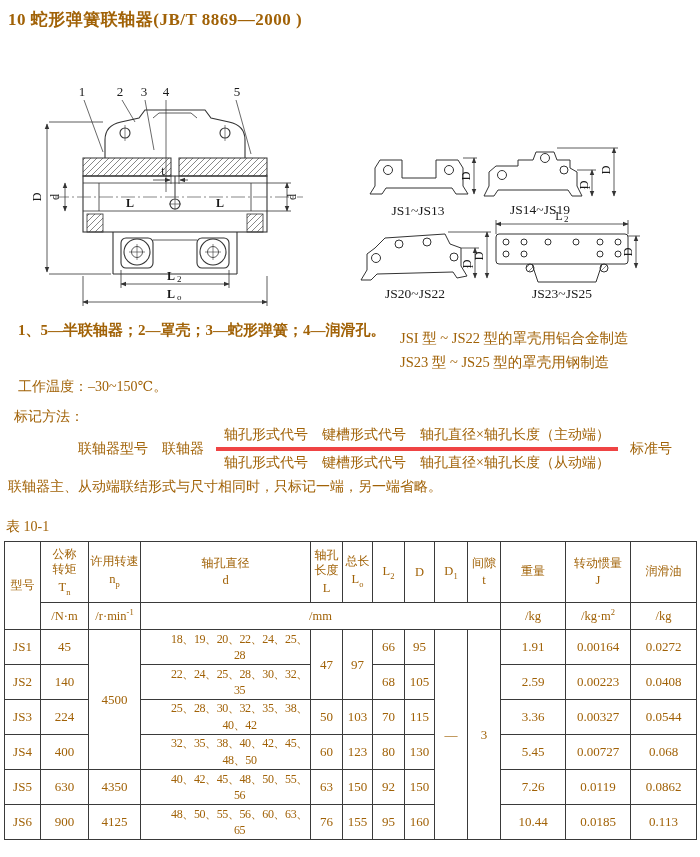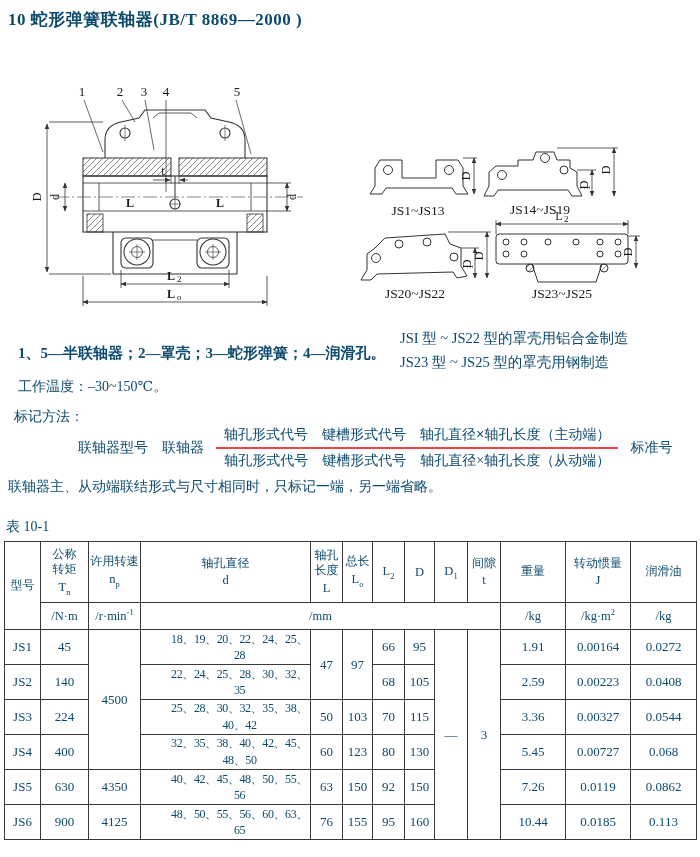--- a/index.html
+++ b/index.html
@@ -1,31 +1,31 @@
 <!DOCTYPE html>
 <html><head>
 <meta charset="utf-8">
 <style>
   html,body{margin:0;padding:0;background:#e8e8e8;}
   .page{
     position:relative; width:700px; height:857px; margin:0 auto;
     background:#ffffff; overflow:hidden;
-    font-family:"Liberation Serif","DejaVu Serif",serif; color:#0c4a6e;
+    font-family:"Liberation Serif","DejaVu Serif",serif; color:#a16207;
   }
   .title{position:absolute; left:8px; top:8px; font-size:17px; font-weight:bold; letter-spacing:.5px;}
   .subtitle{position:absolute; left:8px; top:34px; font-size:15px;}
   svg text{font-family:"Liberation Serif","DejaVu Serif",serif; fill:#1a1a1a;}
   .fig{position:absolute;}
-  .caption-line{position:absolute; left:18px; top:344px; font-size:15px; font-weight:bold;}
+  .caption-line{position:absolute; left:18px; top:321px; font-size:15px; font-weight:bold;}
   .materials{position:absolute; left:400px; top:326px; font-size:14.5px; line-height:24px;}
   .temp-line{position:absolute; left:18px; top:378px; font-size:14px;}
   .mark-title{position:absolute; left:14px; top:408px; font-size:14px;}
   .mark-line{position:absolute; left:78px; top:426px; display:flex; align-items:center; gap:12px; font-size:14px;}
   .fraction{display:inline-block; text-align:center; font-size:14px;}
-  .fraction .num{border-bottom:2px solid #ef4444; padding:0 8px 3px;font-family:Liberation Mono, monospace;}
+  .fraction .num{border-bottom:4px solid #ef4444; padding:0 8px 3px;}
   .fraction .den{padding-top:3px;}
   .mark-note{position:absolute; left:8px; top:478px; font-size:14px;}
   .tbl-caption{position:absolute; left:6px; top:518px; font-size:14px;}
   .spec-table{
     position:absolute; left:4px; top:541px; width:692px;
     border-collapse:collapse; table-layout:fixed;
   }
   .spec-table th,.spec-table td{
     border:1px solid #3a3a3a; text-align:center; vertical-align:middle;
     padding:0; font-weight:normal; overflow:hidden;

